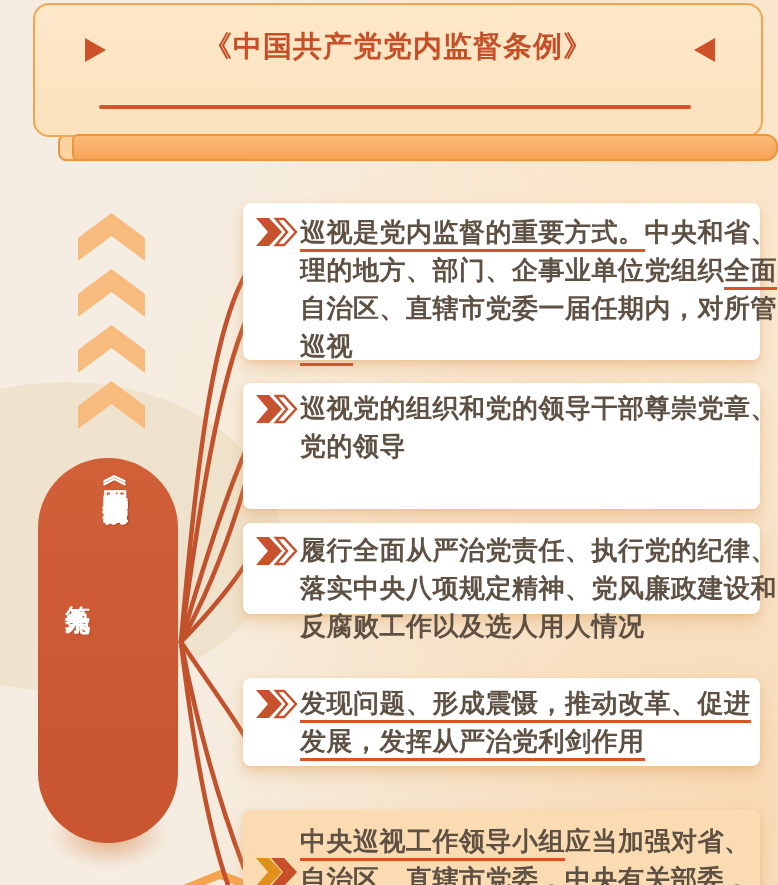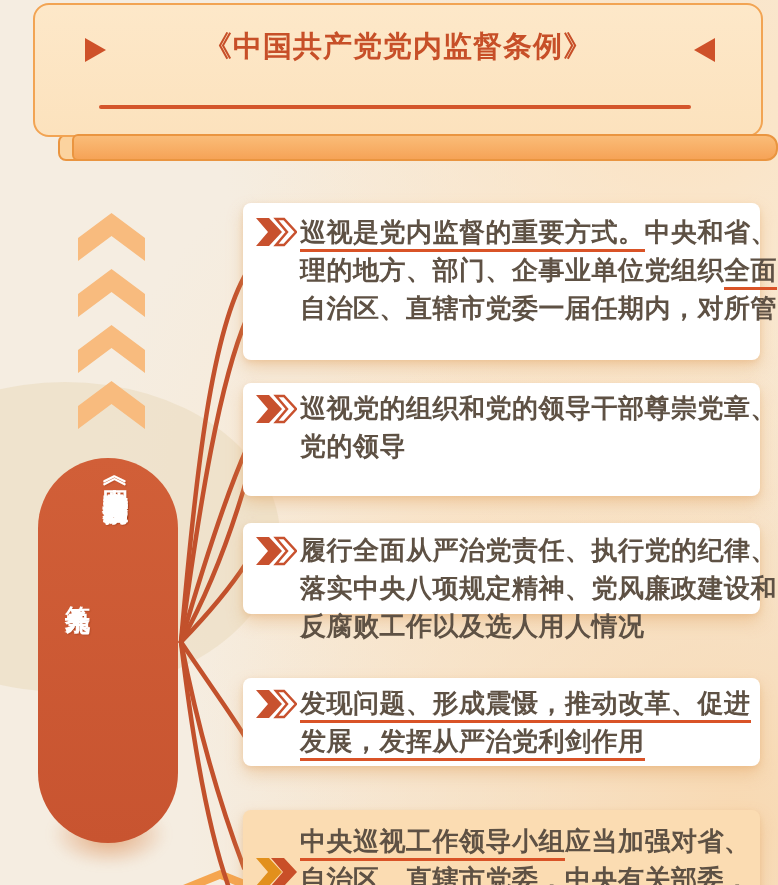--- a/index.html
+++ b/index.html
@@ -92,21 +92,21 @@
 
   
   .card{
     left:243px;width:517px;
     background:#FFFFFF;border-radius:8px;
     box-shadow:0 8px 16px rgba(226,162,96,.38), 0 2px 5px rgba(226,162,96,.25);
     z-index:3;box-sizing:border-box;
     padding:10px 18px 6px 57px;
   }
   .card1{top:203px;height:157px;}
-  .card2{top:383px;height:113px;padding-top:6px;}
+  .card2{top:383px;height:126px;padding-top:6px;}
   .card3{top:523px;height:91px;padding-top:8px;}
   .card4{top:678px;height:88px;padding-top:6px;}
   .card5{top:810px;height:92px;background:#FBDCB2;padding-top:12px;}
   .card .line{margin:0;font-size:26px;line-height:38px;font-weight:600;color:#5E5144;letter-spacing:0.5px;white-space:nowrap;}
   .u{border-bottom:3px solid #D95327;padding-bottom:2px;}
   .bullet{position:absolute;left:12px;width:42px;height:30px;}
   .card1 .bullet{top:14px;}
   .card2 .bullet{top:11px;}
   .card3 .bullet{top:13px;}
   .card4 .bullet{top:11px;}
@@ -157,20 +157,21 @@
 </div>
 
 <div class="abs card card1">
   <svg class="bullet" width="42" height="30" viewBox="0 0 42 30">
     <polygon fill="#C8512E" points="1,1 14,1 27,15 14,29 1,29 13,15"></polygon>
     <polygon fill="none" stroke="#C8512E" stroke-width="2.5" points="21,2 29,2 41,15 29,28 21,28 32,15"></polygon>
   </svg>
   <p class="line"><span class="u">巡视是党内监督的重要方式。</span><span>中央和省、</span></p>
   <p class="line"><span>理的地方、部门、企事业单位党组织</span><span class="u">全面</span></p>
   <p class="line"><span>自治区、直辖市党委一届任期内，对所管</span></p>
+  <p class="line"><span class="u">巡视</span></p>
 </div>
 
 <div class="abs card card2">
   <svg class="bullet" width="42" height="30" viewBox="0 0 42 30">
     <polygon fill="#C8512E" points="1,1 14,1 27,15 14,29 1,29 13,15"></polygon>
     <polygon fill="none" stroke="#C8512E" stroke-width="2.5" points="21,2 29,2 41,15 29,28 21,28 32,15"></polygon>
   </svg>
   <p class="line"><span>巡视党的组织和党的领导干部尊崇党章、</span></p>
   <p class="line"><span>党的领导</span></p>
 </div>

